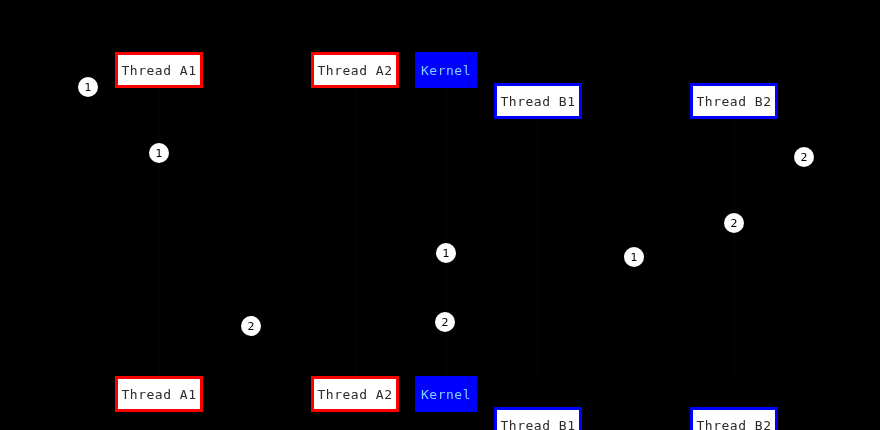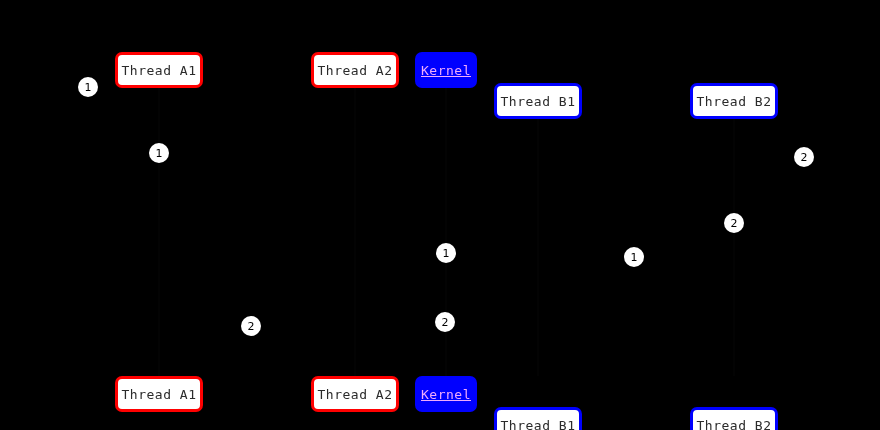--- a/index.html
+++ b/index.html
@@ -24,35 +24,33 @@
     position: absolute;
     box-sizing: border-box;
     display: flex;
     align-items: center;
     justify-content: center;
     height: 36px;
     font-size: 13px;
     letter-spacing: 0.5px;
     white-space: nowrap;
     line-height: 1;
-    border-radius: 7px;
   }
   .participant.outlined {
     background: #ffffff;
     color: #2b2b2b;
     border-style: solid;
     border-width: 3px;
   }
   .participant.red   { border-color: #ff0000; }
   .participant.blue  { border-color: #0000ff; margin-top: 31px; }
   .participant.solid-blue {
     background: #0000ff;
-    color: #f0abfc;
+    color: #7dd3fc;
     border: 0;
-    text-decoration: underline;
   }
 
   
   .badge {
     position: absolute;
     width: 20px;
     height: 20px;
     border-radius: 50%;
     background: #ffffff;
     color: #000000;

